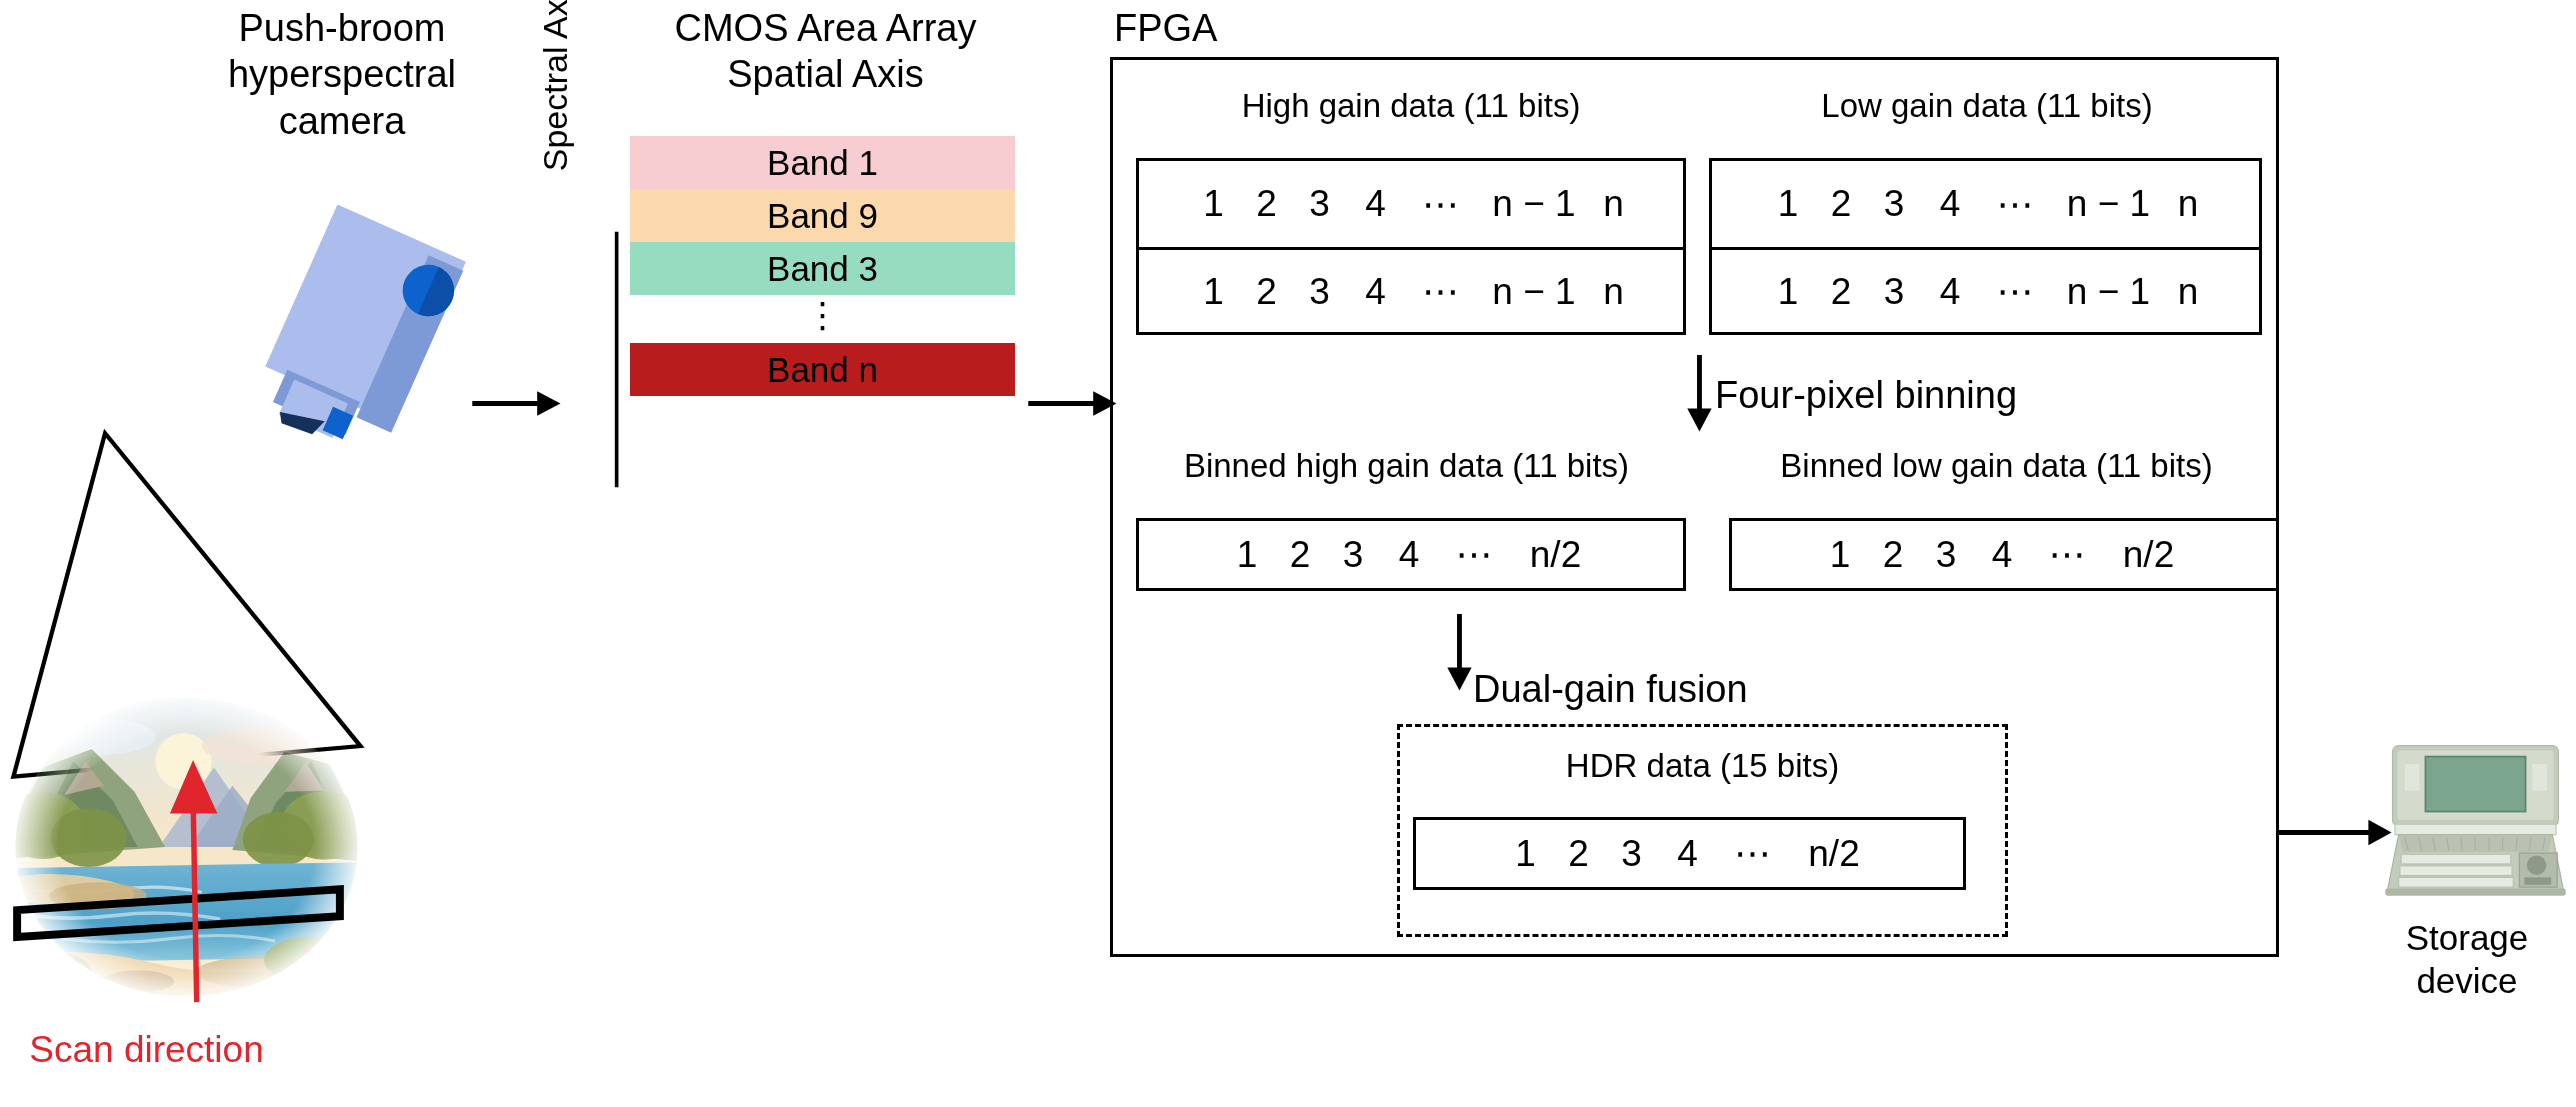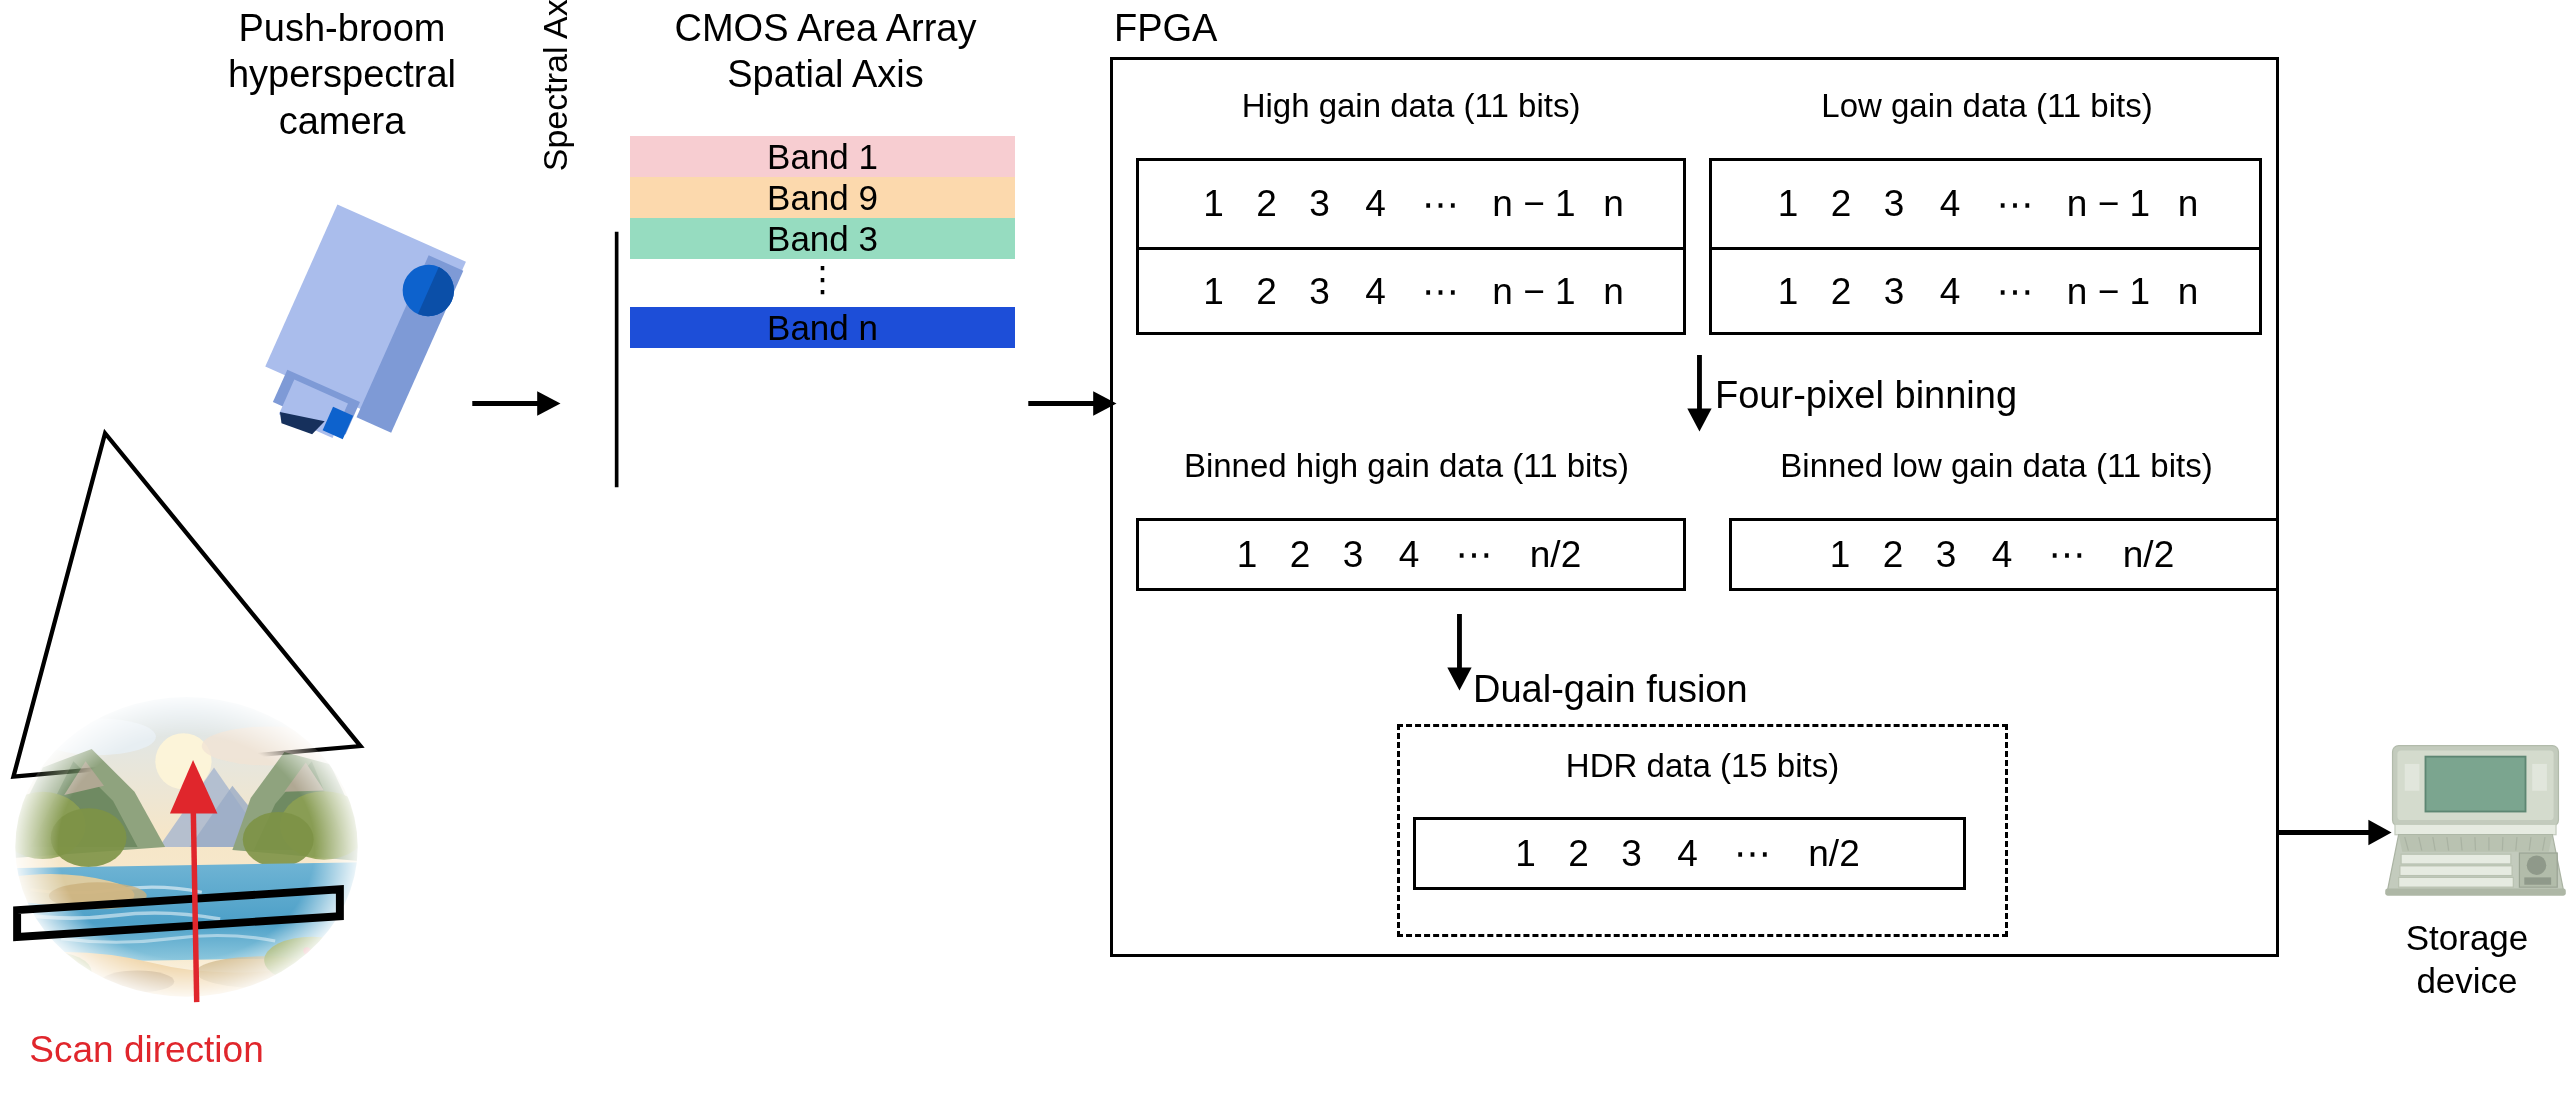--- a/index.html
+++ b/index.html
@@ -56,21 +56,21 @@
   #spectral-axis-label {
     left: 535px; top: 232px;
     width: 318px;
     font-size: 34px;
     transform: rotate(-90deg);
     transform-origin: left top;
     text-align: center;
   }
   #band-stack { left: 630px; top: 136px; width: 385px; }
   .band {
-    width: 385px; height: 41px;
+    width: 385px; height: 53px;
     display: flex; align-items: center; justify-content: center;
     font-size: 35px;
     box-sizing: border-box;
   }
   #band-gap {
     width: 385px; height: 48px;
     display: flex; align-items: center; justify-content: center;
     font-size: 35px; letter-spacing: 0px;
     line-height: 0.5;
   }
@@ -269,21 +269,21 @@
     </div>
     <div class="band" style="background: rgb(252, 217, 173);">
       <span>Band 9</span>
     </div>
     <div class="band" style="background: rgb(150, 220, 192);">
       <span>Band 3</span>
     </div>
     <div id="band-gap" style="background: rgb(255, 255, 255);">
       <span>⋮</span>
     </div>
-    <div class="band" style="background: #1d4ed8;">
+    <div class="band" style="background: #b91c1c;">
       <span>Band n</span>
     </div>
   </div>
 
   <div class="abs" style="left:1027px; top:379px; width:92px; height:49px;">
     <svg width="92" height="49" viewBox="0 0 150 80">
       <line x1="2" y1="40" x2="118" y2="40" stroke="#000" stroke-width="8"></line>
       <polygon points="146,40 108,20 108,60" fill="#000"></polygon>
     </svg>
   </div>

